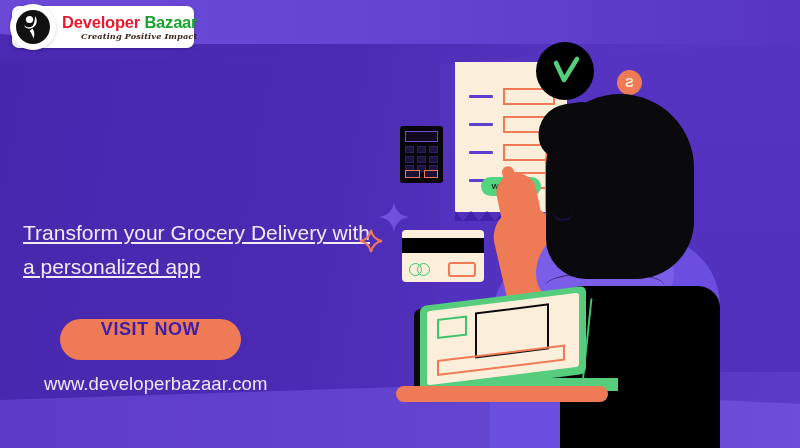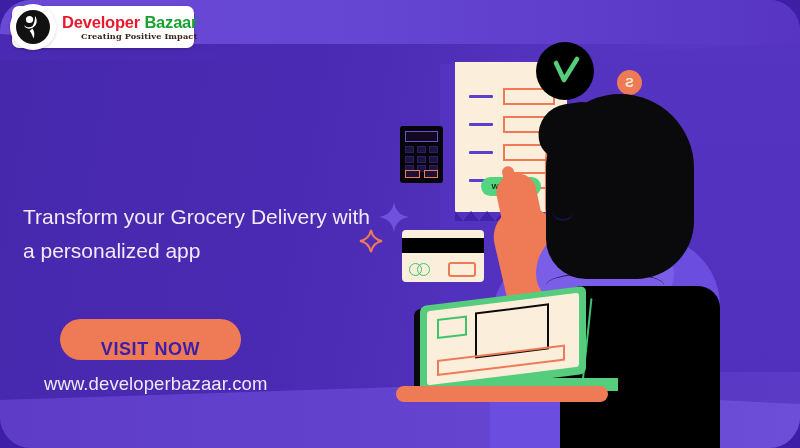--- a/index.html
+++ b/index.html
@@ -7,21 +7,20 @@
   body {
     font-family:"Liberation Sans", sans-serif;
     background:#3d1fa6;
     position:relative;
   }
   .banner {
     position:absolute; inset:0;
     width:800px; height:448px;
     overflow:hidden;
     background:linear-gradient(100deg,#4628ad 0%,#4a2ab2 38%,#5333bd 62%,#5c3bc6 100%);
-    border-radius:31px;
   }
   
   .bg-band-top {
     position:absolute; left:0; top:0; width:800px; height:44px;
     background:linear-gradient(90deg,#6a49d6 0%,#6546d2 45%,#5735c2 100%);
   }
   .bg-band-bottom {
     position:absolute; left:0; bottom:0; width:800px; height:62px;
     background:linear-gradient(90deg,#5e3cc8 0%,#6443cf 55%,#6d4ed8 100%);
     clip-path:polygon(0 14px, 430px 0, 800px 18px, 800px 62px, 0 62px);
@@ -52,44 +51,44 @@
     box-shadow:0 1px 3px rgba(0,0,0,.18);
     display:flex; align-items:center; justify-content:center;
   }
   .logo-mark svg { display:block; }
   .logo-text { margin-left:50px; line-height:1; }
   .logo-title { font-size:16.5px; font-weight:bold; letter-spacing:-.2px; white-space:nowrap; }
   .logo-title .w1 { color:#e8192c; }
   .logo-title .w2 { color:#17a330; }
   .logo-tag {
     font-family:"DejaVu Serif", serif;
-    font-weight:bold;
+    font-style:italic; font-weight:bold;
     font-size:8.2px; color:#3b2418;
     text-align:right; margin-top:2px; letter-spacing:.1px;
   }
   
   .headline {
     position:absolute; left:23px; top:116px;
     width:395px;
     font-size:21.5px; font-weight:bold;
     line-height:1.33; letter-spacing:.1px;
     color:#f6e9e4; text-transform:uppercase;
   }
   .subhead {
-    position:absolute; left:23px; top:200px;
+    position:absolute; left:23px; top:216px;
     width:360px;
     font-size:21px; font-weight:400;
-    line-height:1.62; color:#f2eaf7;
+    line-height:1.62; color:#f2eaf7;text-decoration:underline;
   }
   .cta {
     position:absolute; left:60px; top:319px;
     width:181px; height:41px;
     background:#ef7a56;
     border-radius:21px;
-    display:flex; align-items:flex-end; justify-content:center;
+    display:flex; align-items:flex-start; justify-content:center;
     cursor:pointer; border:none;
   }
   .cta span {
     font-size:18px; font-weight:bold; color:#3b1fa8; letter-spacing:.6px;
   }
   .url {
     position:absolute; left:44px; top:373px;
     font-size:18.5px; color:#efe9f6; letter-spacing:.1px;
   }
   

